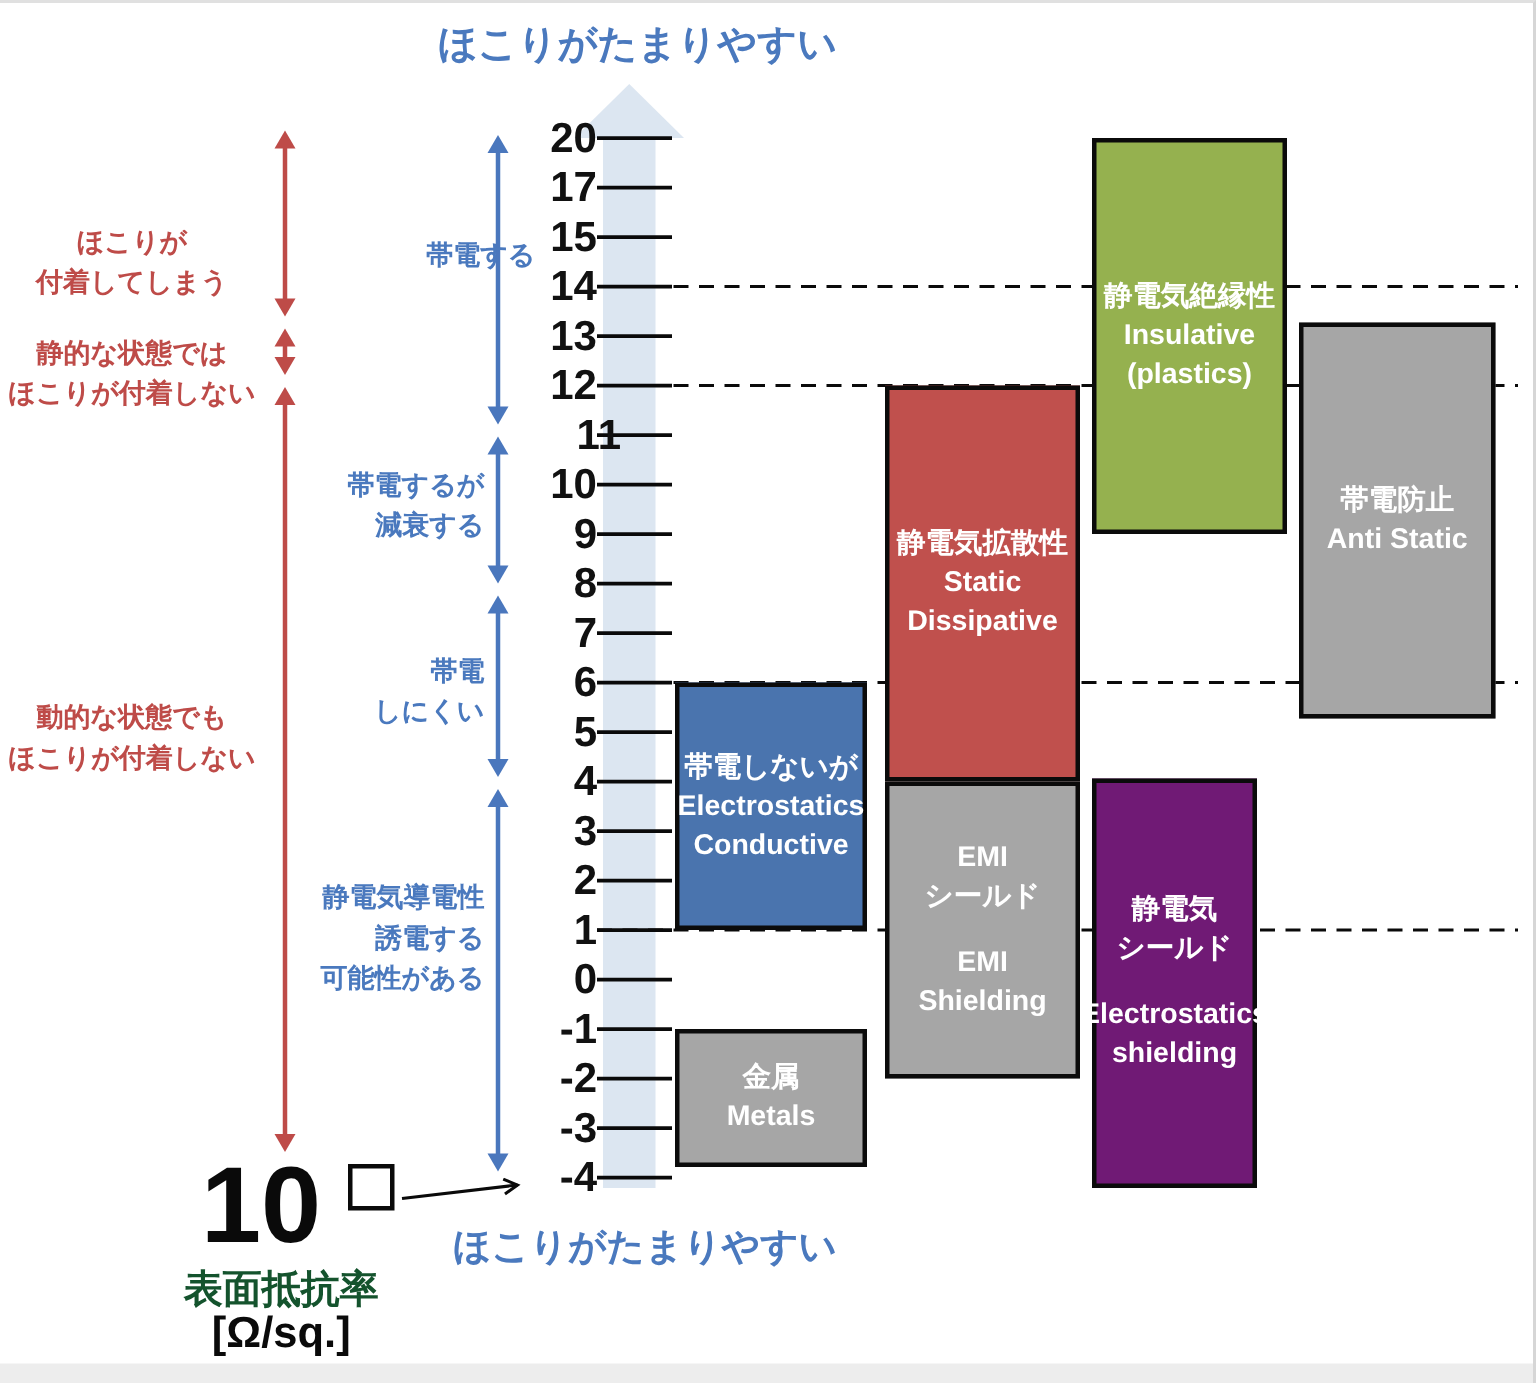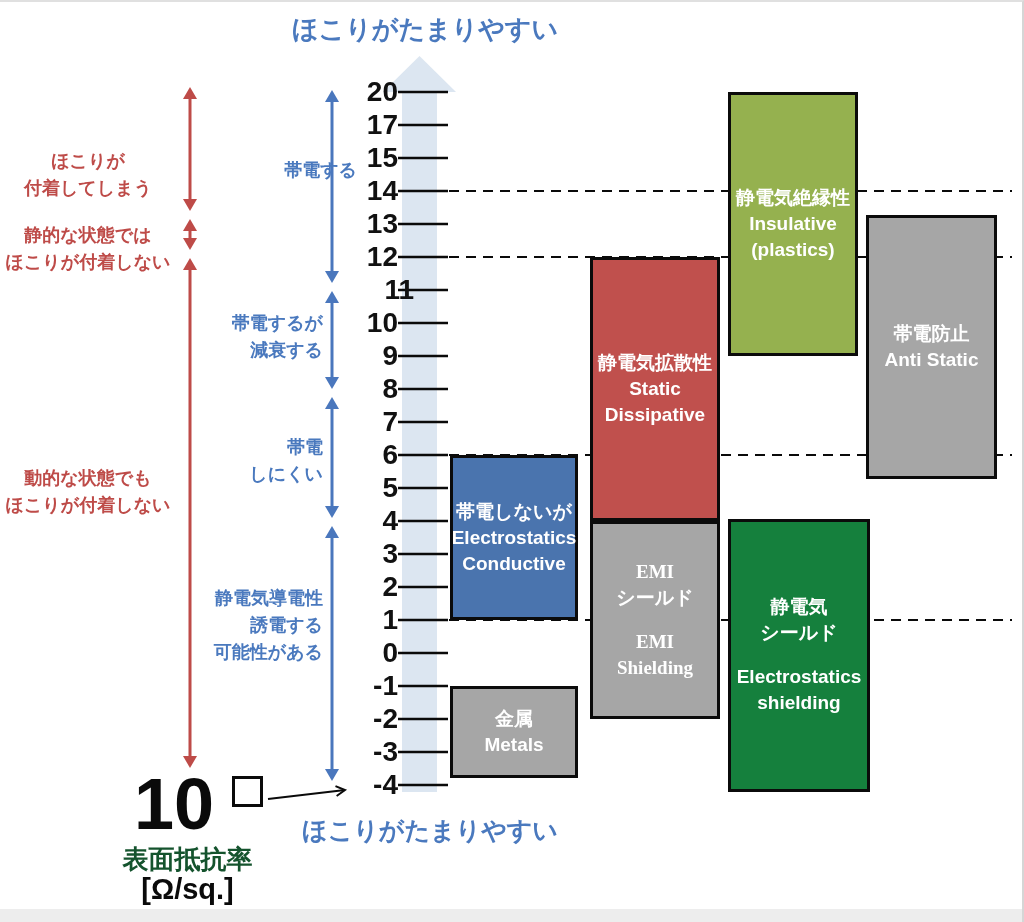--- a/index.html
+++ b/index.html
@@ -152,33 +152,33 @@
     </div>
     <div class="box" style="left: 450px; width: 128px; top: 684px; height: 92.4px; background: rgb(166, 166, 166);">
       <div>金属</div>
       <div>Metals</div>
     </div>
     <div class="box" style="left: 590px; width: 130px; top: 255px; height: 264px; background: rgb(192, 80, 77);">
       <div>静電気拡散性</div>
       <div>Static</div>
       <div>Dissipative</div>
     </div>
-    <div class="box" style="left: 590px; width: 130px; top: 519px; height: 198px; background: rgb(166, 166, 166); font-family: Liberation Serif, serif;">
+    <div class="box" style="left: 590px; width: 130px; top: 519px; height: 198px; background: rgb(166, 166, 166);">
       <div>EMI</div>
       <div>シールド</div>
       <div class="box-gap"></div>
       <div>EMI</div>
       <div>Shielding</div>
     </div>
     <div class="box" style="left: 728px; width: 130px; top: 90px; height: 264px; background: rgb(149, 177, 79);">
       <div>静電気絶縁性</div>
       <div>Insulative</div>
       <div>(plastics)</div>
     </div>
-    <div class="box" style="left: 728px; width: 142px; top: 517.35px; height: 272.25px; background: #15803d;">
+    <div class="box" style="left: 728px; width: 110px; top: 517.35px; height: 272.25px; background: #701a75;">
       <div>静電気</div>
       <div>シールド</div>
       <div class="box-gap"></div>
       <div>Electrostatics</div>
       <div>shielding</div>
     </div>
     <div class="box" style="left: 866px; width: 131px; top: 189px; height: 264px; background: rgb(166, 166, 166); margin-top: 24px;">
       <div>帯電防止</div>
       <div>Anti Static</div>
     </div>

